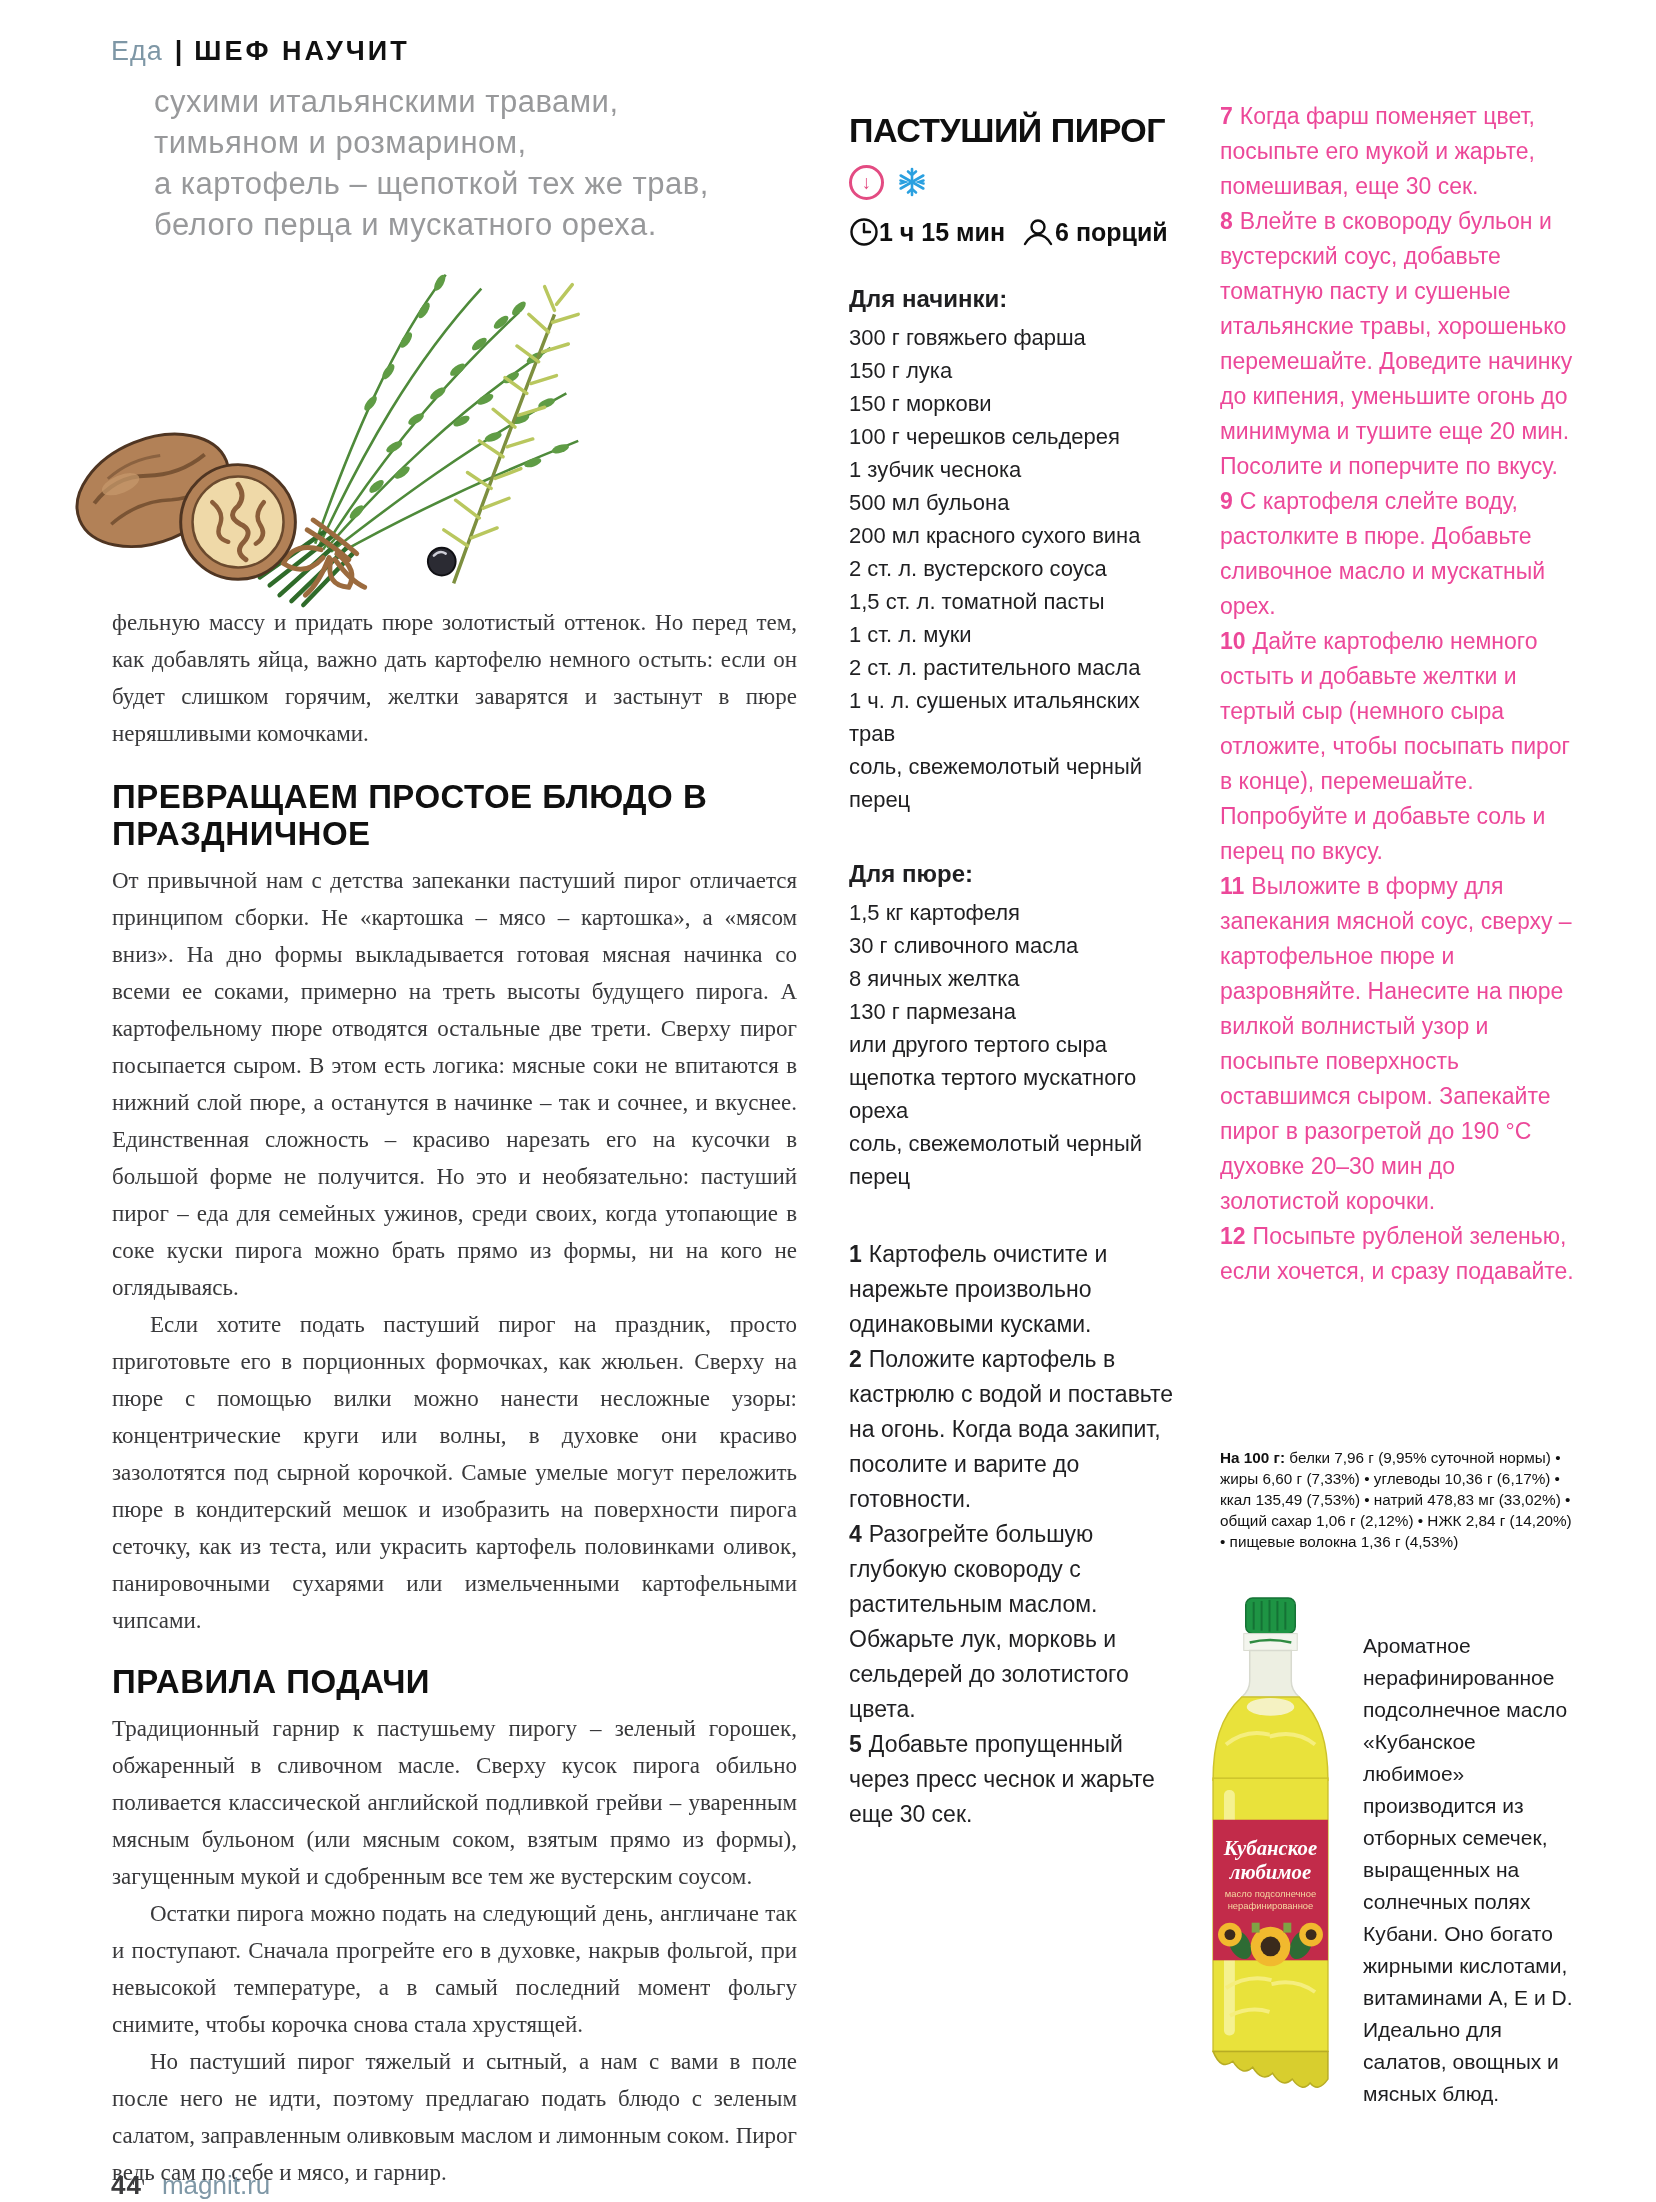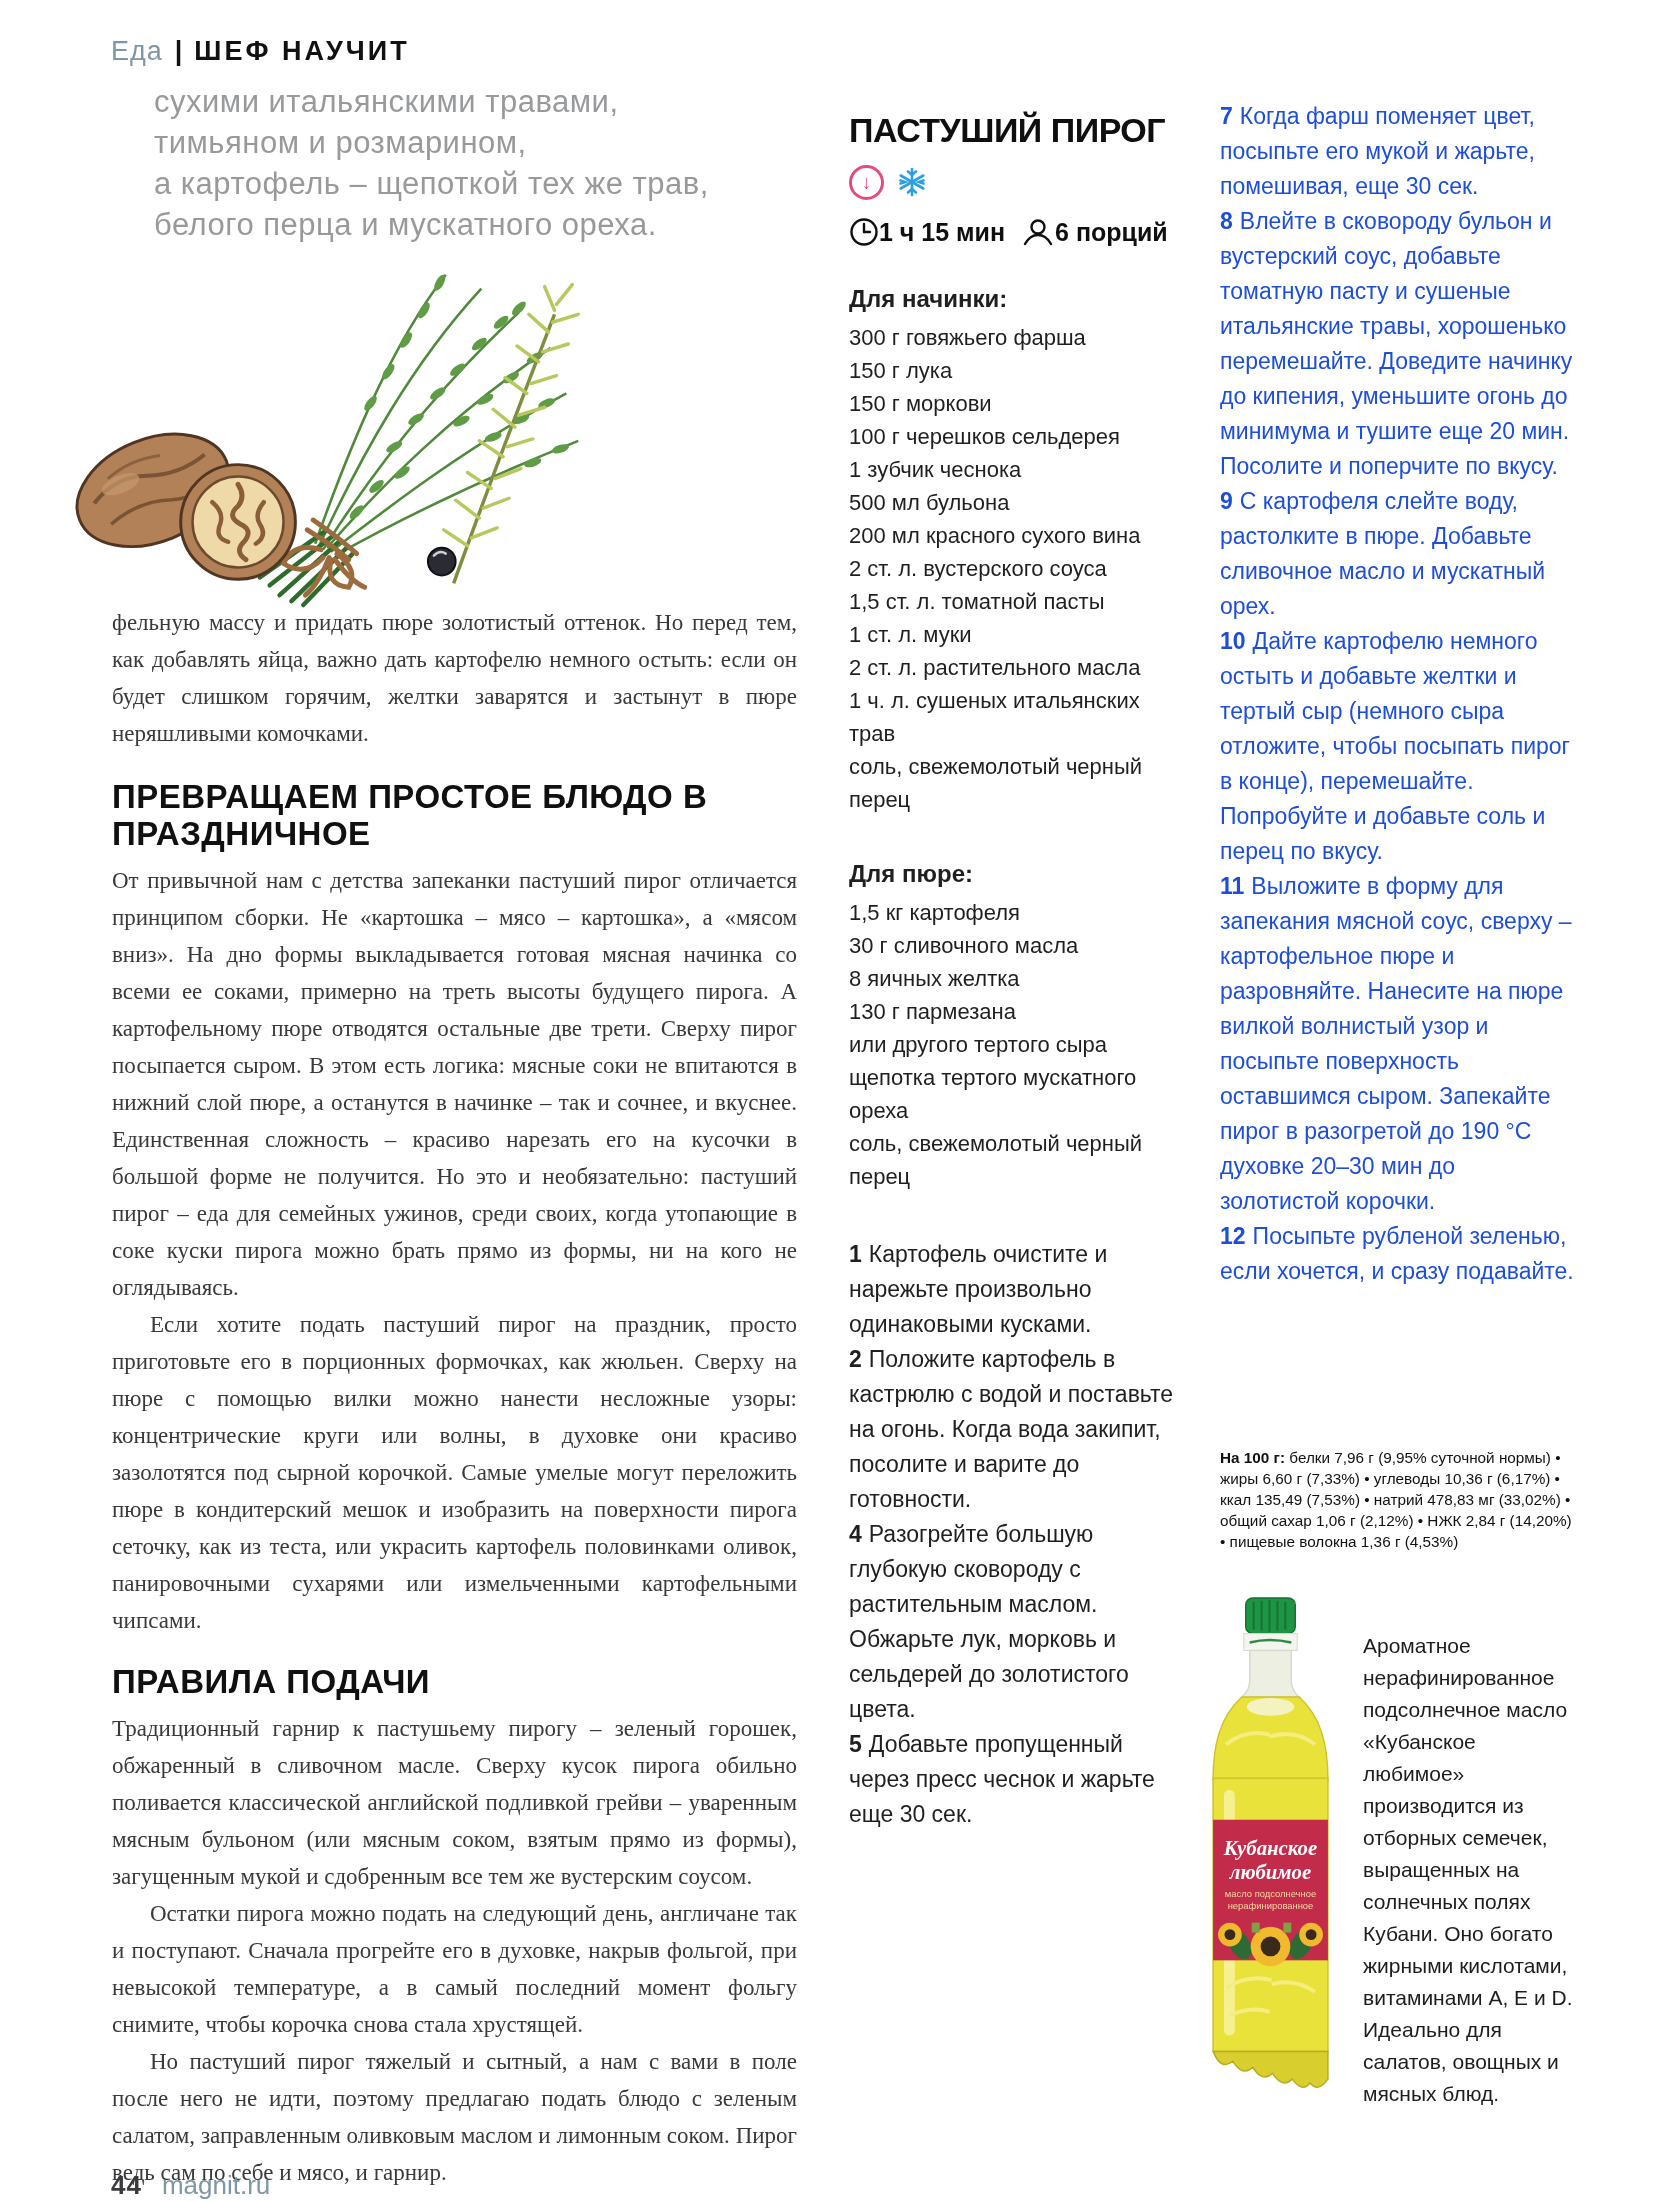--- a/index.html
+++ b/index.html
@@ -40,21 +40,21 @@
         font-size:25px;color:#0f0f0f;}
   .meta .gap{width:16px;}
   .ing-h{font-weight:700;font-size:24px;margin:38px 0 8px;}
   .ing-h.puree{margin-top:44px;}
   .ing{font-size:22px;line-height:33px;}
   .steps{margin-top:44px;}
   .step{font-size:23px;line-height:35px;margin:0;}
   .step .num{font-weight:700;margin-right:7px;}
 
   
-  .col3{position:absolute;left:1220px;top:99px;width:354px;color:#1d4ed8;}
+  .col3{position:absolute;left:1220px;top:99px;width:354px;color:#ec4899;}
 
   .nutrition{position:absolute;left:1220px;top:1447px;width:358px;font-size:15.3px;
              line-height:21px;color:#111;}
   .nutrition b{font-weight:700;}
 
   .product{position:absolute;left:1200px;top:1596px;width:384px;display:flex;gap:22px;}
   .bottle-wrap{width:141px;flex:0 0 auto;}
   .product-text{font-size:21px;line-height:32px;color:#1d1d1f;padding-top:34px;width:216px;}
 
   .footer{position:absolute;left:111px;top:2123px;display:flex;align-items:baseline;gap:20px;

